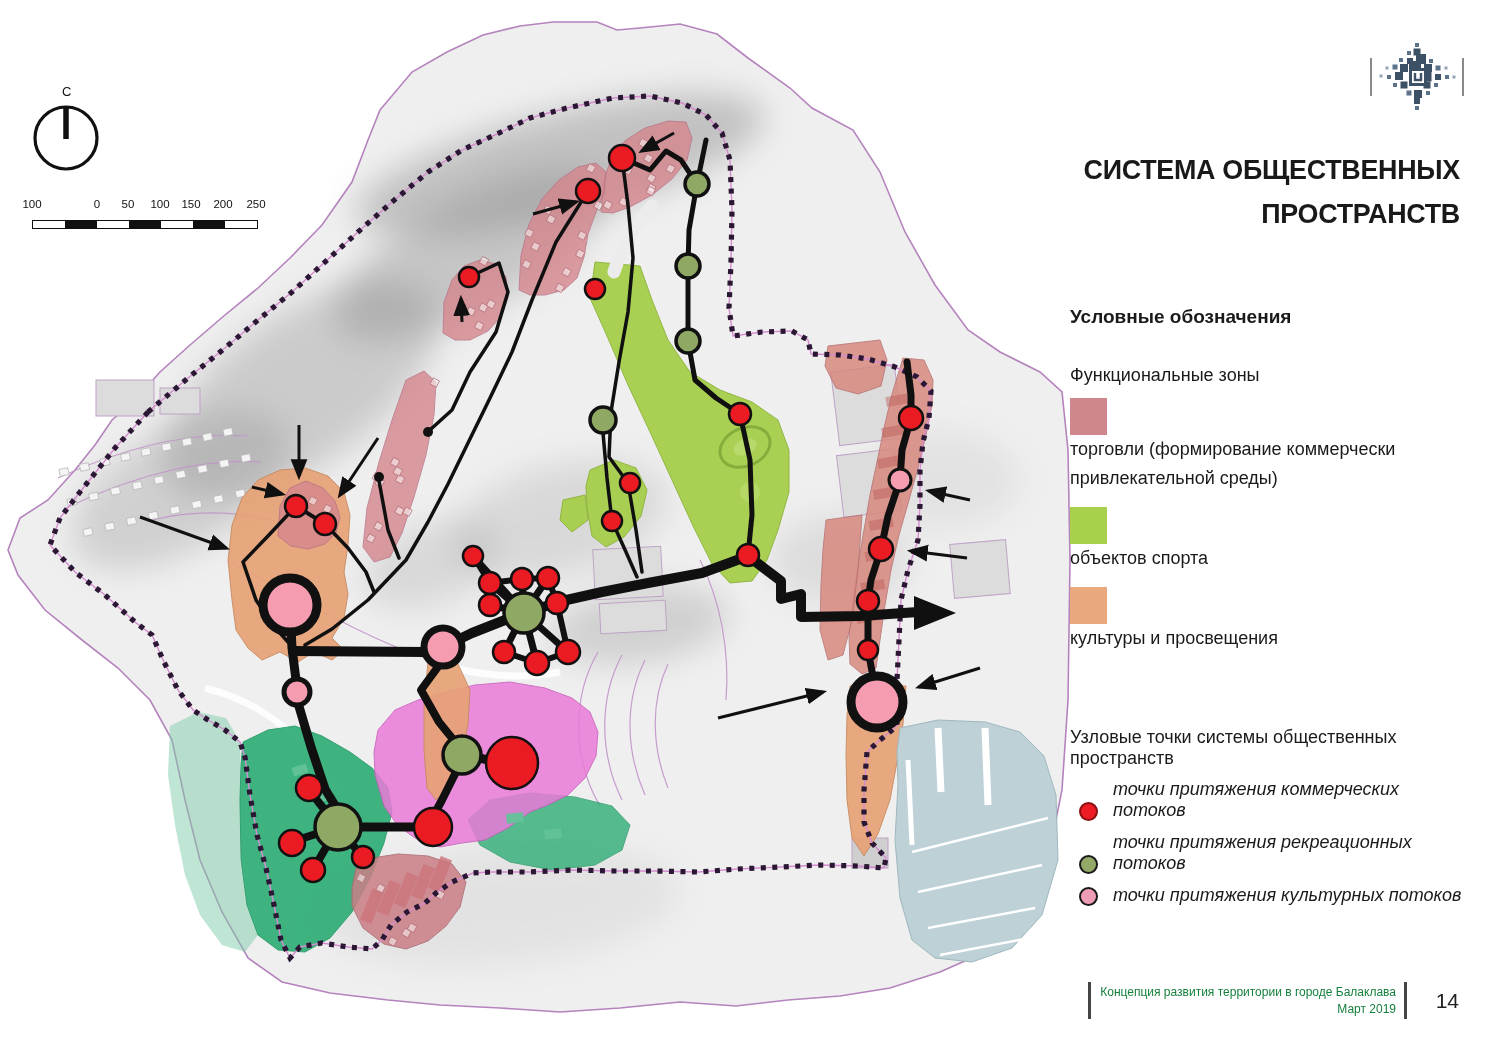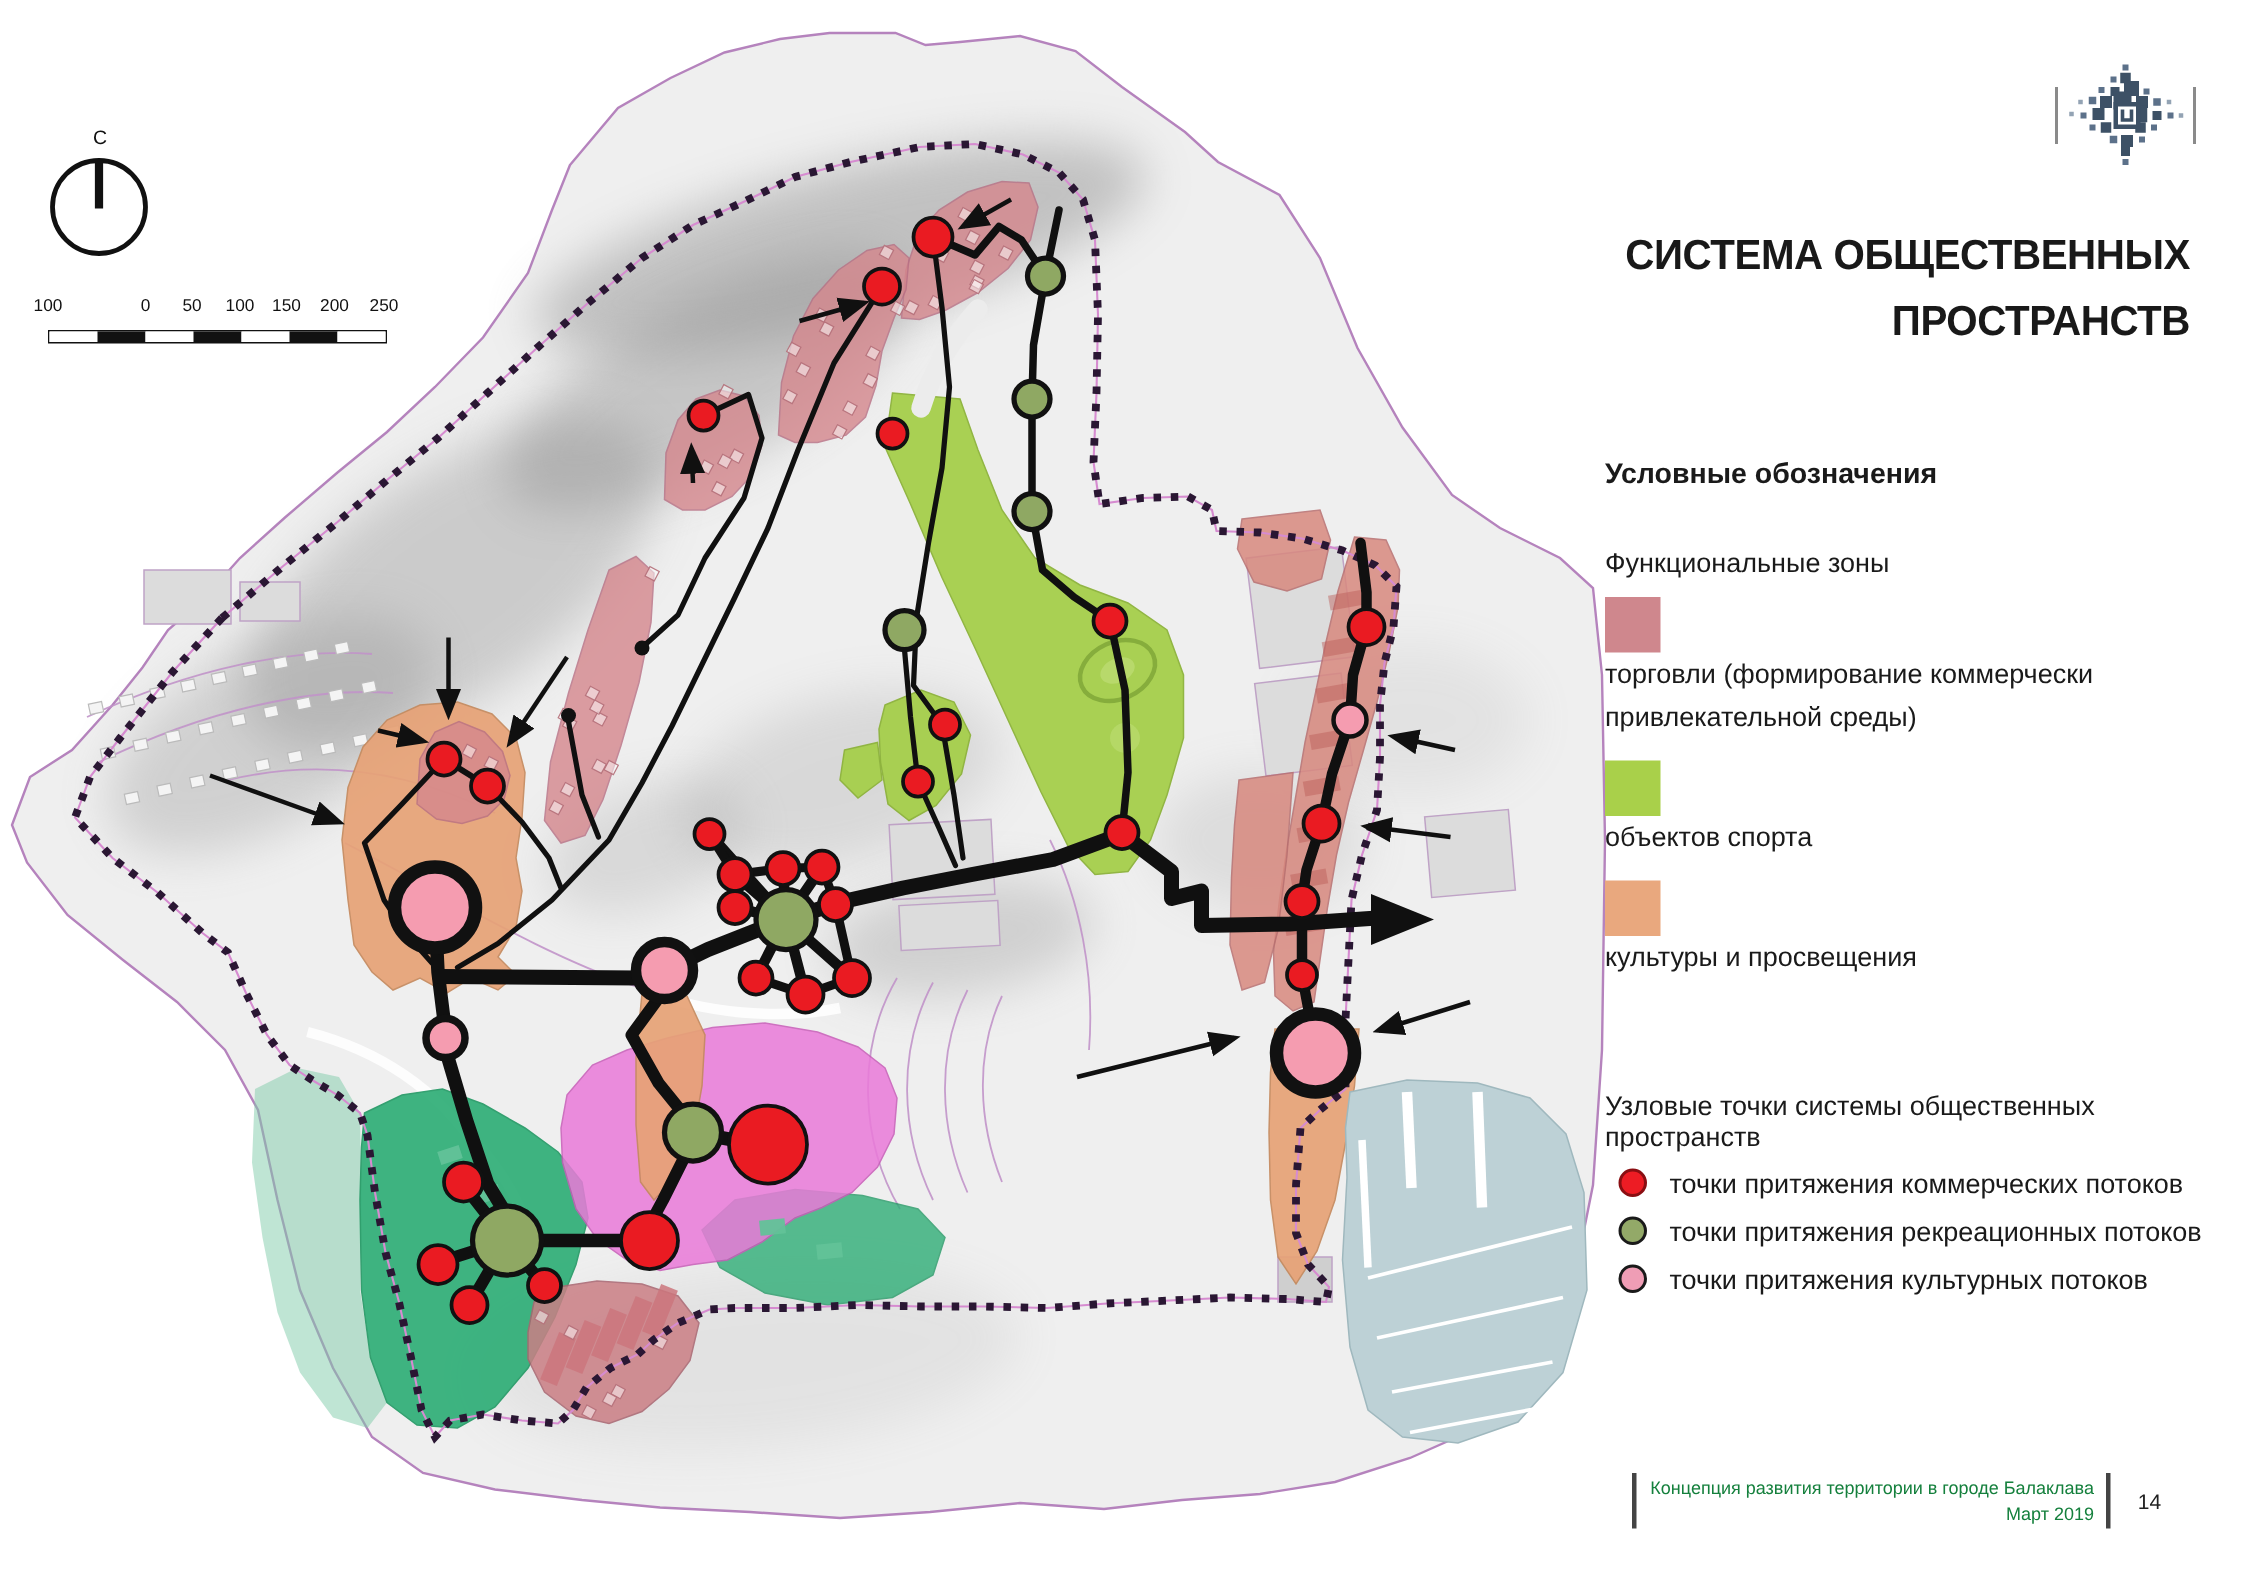--- a/index.html
+++ b/index.html
@@ -19,27 +19,27 @@
     font-size:28px;font-weight:700;line-height:44px;letter-spacing:-0.3px;color:#191919;
     transform:scaleX(0.96);transform-origin:100% 0;
   }
   .legend{position:absolute;left:1070px;top:306px;width:400px;}
   .legend-heading{font-size:19px;font-weight:700;margin:0 0 37px 0;}
   .zones-heading{font-size:18px;margin:0 0 7px 0;}
   .zone-item{display:flex;margin:0 0 9px 0;flex-direction:column;}
   .swatch{width:37px;height:16px;margin:5px 16px 0 0;flex:0 0 37px;}
   .zone-label{font-size:18px;line-height:29px;width:330px;}
   .nodes-heading{font-size:18px;margin:74px 0 10px 0;}
-  .node-item{display:flex;align-items:flex-start;margin:0 0 11px 0;}
+  .node-item{display:flex;align-items:flex-end;margin:0 0 11px 0;font-style:italic;}
   .node-dot{width:19px;height:19px;border-radius:50%;margin:0 15px 0 9px;flex:0 0 19px;box-sizing:border-box;}
   .node-label{font-size:18px;}
   .footer{position:absolute;left:1088px;top:982px;display:flex;align-items:center;}
   .footer .vbar{width:3px;height:37px;background:#444;}
   .footer .ftext{width:302px;text-align:right;font-size:12px;line-height:16.5px;color:#15803d;margin:0 8px 0 3px;}
-  .footer .pageno{width:52px;text-align:center;font-size:14px;color:#222;}
+  .footer .pageno{width:52px;text-align:right;font-size:21px;color:#222;}
 </style>
 </head>
 <body>
 
 <div class="map-wrap">
   <svg width="1080" height="1061" viewBox="0 0 1080 1061">
       <defs>
         <filter id="blur" x="-60%" y="-60%" width="220%" height="220%">
           <feGaussianBlur stdDeviation="16"></feGaussianBlur>
         </filter>

